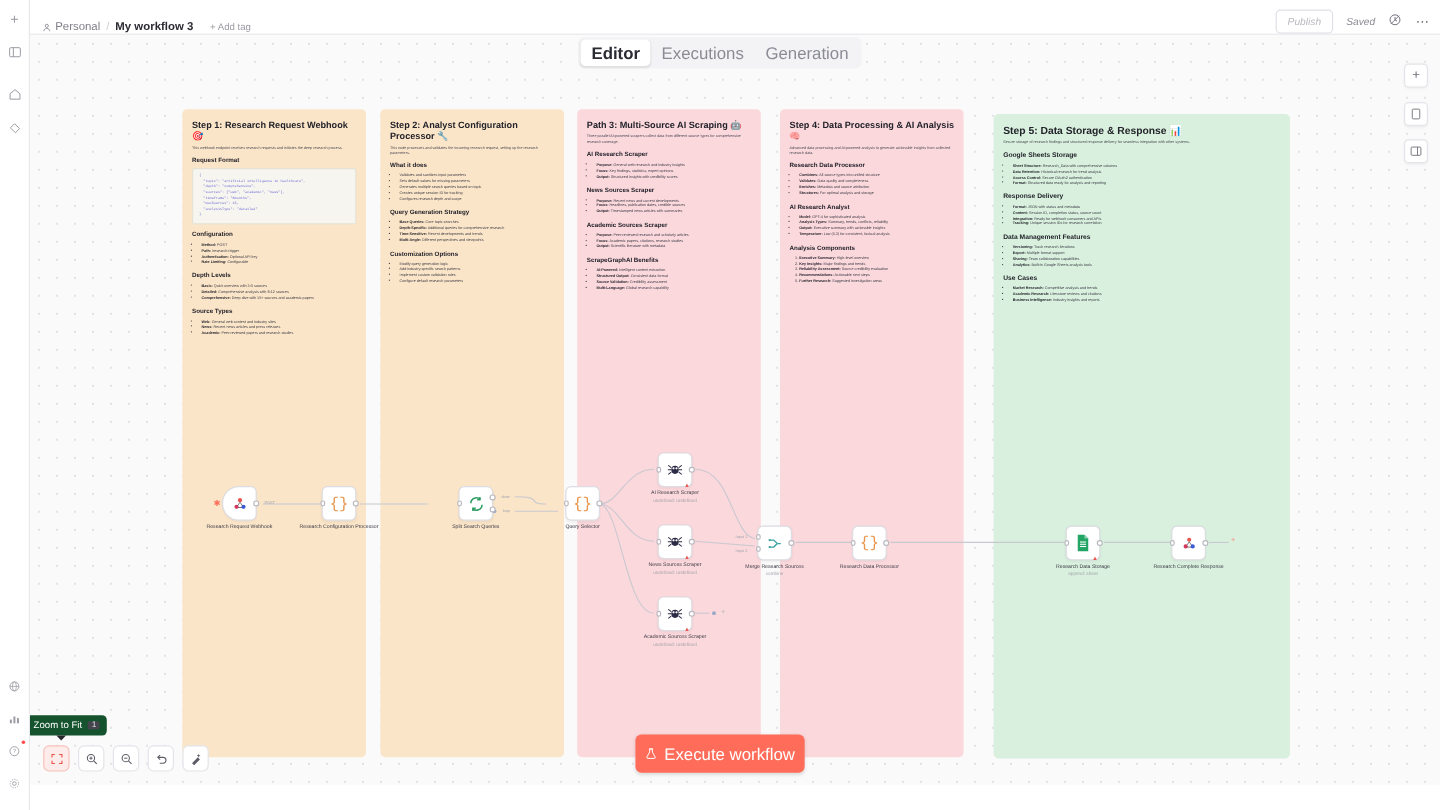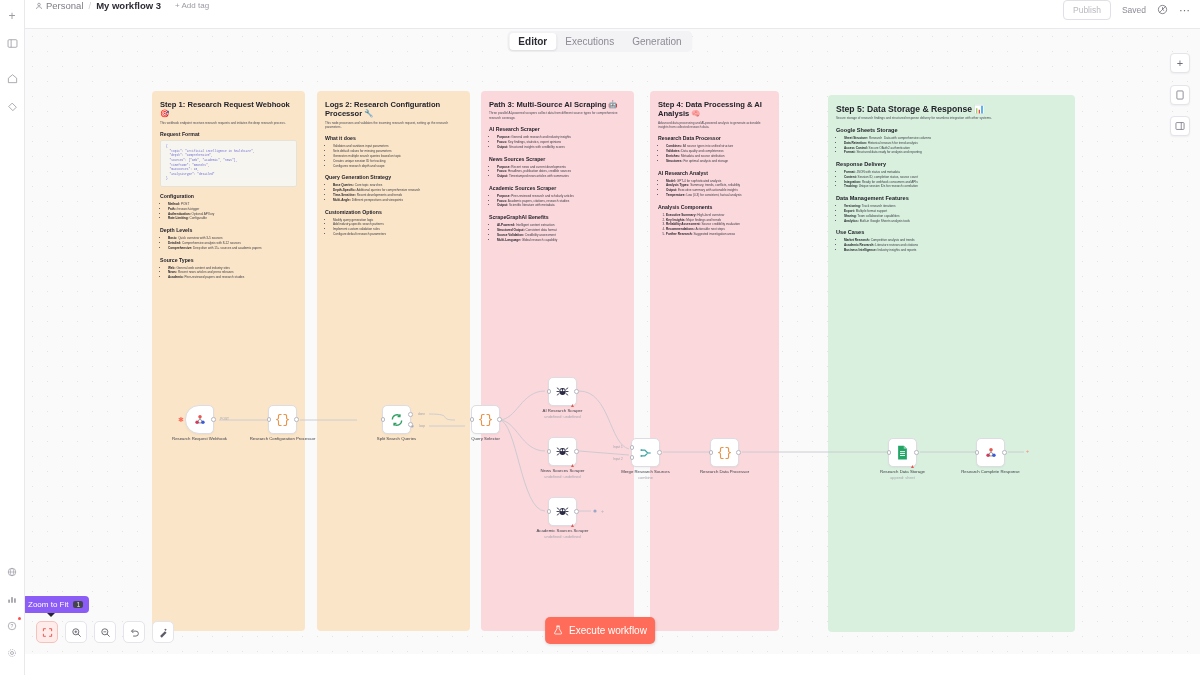--- a/index.html
+++ b/index.html
@@ -23,41 +23,41 @@
     display: flex; align-items: center; justify-content: center;
     color: #9a9aa3; font-size: 12px; border-radius: 3px; position: relative;
   }
   .rail-sp { flex: 1; }
   .rail-dot { position: absolute; top: 1px; right: 1px; width: 3px; height: 3px; border-radius: 50%; background: #ff4d4d; }
 
   
   .header {
     position: absolute; left: 25px; top: 0; right: 0; height: 29px;
     background: #fff; border-bottom: 1px solid #e9e9ed;
-    display: flex; align-items: flex-start; padding: 0 10px; z-index: 25;
+    display: flex; align-items: flex-end; padding: 0 10px; z-index: 25;
   }
   .bc { display: flex; align-items: center; gap: 5px; font-size: 9.5px; }
   .bc-personal { color: #7d7d87; display: flex; align-items: center; gap: 3px; }
   .bc-sep { color: #cfcfd6; }
   .bc-title { color: #2b2b33; font-weight: bold; font-size: 9.5px; }
   .addtag { color: #9a9aa3; font-size: 8px; margin-left: 9px; }
-  .hdr-right { margin-left: auto; display: flex; align-items: center; gap: 11px; }
+  .hdr-right { margin-left: auto; display: flex; align-items: center; gap: 11px; font-style: italic; }
   .publish-btn {
     border: 1px solid #e0e0e6; border-radius: 4px; color: #b9b9c1;
     font-size: 8.5px; padding: 4px 9px; background: #fff;
   }
   .saved-txt { color: #8b8b95; font-size: 8.5px; }
   .hdr-icon { color: #70707a; font-size: 11px; }
 
   
   .tabs {
     position: absolute; left: 50%; transform: translateX(-50%); top: 31px;
     display: flex; background: #f3f3f5; border-radius: 5px; padding: 2px; z-index: 26;
   }
-  .tab { font-size: 10px; color: #8b8b95; padding: 3px 9px; border-radius: 4px; }
+  .tab { font-size: 14px; color: #8b8b95; padding: 3px 9px; border-radius: 4px; }
   .tab.active { background: #fff; color: #2b2b33; font-weight: bold; box-shadow: 0 1px 2px rgba(0,0,0,.09); }
 
   
   .canvas {
     position: absolute; left: 25px; top: 29px; right: 0; bottom: 21px;
     background: #fafafa;
     background-image: radial-gradient(#e3e3e6 0.7px, transparent 0.7px);
     background-size: 15px 15px;
     overflow: hidden;
   }
@@ -123,36 +123,36 @@
 
   
   .zoombar { position: absolute; left: 36px; bottom: 32px; display: flex; gap: 7px; z-index: 20; }
   .zb {
     width: 22px; height: 22px; background: #fff; border: 1px solid #e4e4ea;
     border-radius: 5px; display: flex; align-items: center; justify-content: center;
     color: #5c5c66; font-size: 10px;
   }
   .zb.active { background: #fdecea; border-color: #f6c2bc; color: #e8554e; }
   .tooltip {
-    position: absolute; left: 22px; bottom: 62px; background: #8b5cf6; color: #fff;
+    position: absolute; left: 22px; bottom: 62px; background: #14532d; color: #fff;
     font-size: 8px; padding: 4px 6px; border-radius: 4px;
     display: flex; align-items: center; gap: 5px; z-index: 22;
   }
   .tooltip:after {
     content: ""; position: absolute; left: 25px; bottom: -4px;
     border-left: 4px solid transparent; border-right: 4px solid transparent;
     border-top: 4px solid #26262c;
   }
   .kbd { background: #44444c; border-radius: 2px; padding: 0 3px; font-size: 7px; color: #e4e4ea; }
 
   
   .exec {
     position: absolute; left: 50%; transform: translateX(-50%); bottom: 31px;
     background: #ff6d5a; color: #fff; border-radius: 5px;
-    font-size: 10px; padding: 8px 8px; display: flex; align-items: flex-start; gap: 6px;
+    font-size: 14px; padding: 8px 8px; display: flex; align-items: center; gap: 6px;
     box-shadow: 0 1px 3px rgba(0,0,0,.12); z-index: 20;
   }
 
   
   .logs {
     position: absolute; left: 25px; right: 0; bottom: 0; height: 21px;
     background: #fff; border-top: 1px solid #e9e9ed;
     display: flex; align-items: center; padding: 0 10px; z-index: 28;
   }
   .logs-label { font-size: 9px; color: #3c3c46; }
@@ -274,21 +274,21 @@
       </ul>
       <div class="st-h" style="font-size:5.2px;">Source Types</div>
       <ul class="st-ul">
         <li class="st-li"><b>Web:</b><span> General web content and industry sites</span></li>
         <li class="st-li"><b>News:</b><span> Recent news articles and press releases</span></li>
         <li class="st-li"><b>Academic:</b><span> Peer-reviewed papers and research studies</span></li>
       </ul>
     </div>
 
     <div class="sticky" style="left:292px; top:62px; width:153px; height:540px; background:#fbe5c8;">
-      <div class="st-title" style="font-size:7.6px;">Logs 2: Research Configuration Processor 🔧</div>
+      <div class="st-title" style="font-size:7.6px;">Step 2: Analyst Configuration Processor 🔧</div>
       <div class="st-sub">This node processes and validates the incoming research request, setting up the research parameters.</div>
       <div class="st-h" style="font-size:5.2px;">What it does</div>
       <ul class="st-ul">
         <li class="st-li"><b></b><span>Validates and sanitizes input parameters</span></li>
         <li class="st-li"><b></b><span>Sets default values for missing parameters</span></li>
         <li class="st-li"><b></b><span>Generates multiple search queries based on topic</span></li>
         <li class="st-li"><b></b><span>Creates unique session ID for tracking</span></li>
         <li class="st-li"><b></b><span>Configures research depth and scope</span></li>
       </ul>
       <div class="st-h" style="font-size:5.2px;">Query Generation Strategy</div>
@@ -330,21 +330,21 @@
       </ul>
       <div class="st-h" style="font-size:5.2px;">ScrapeGraphAI Benefits</div>
       <ul class="st-ul">
         <li class="st-li"><b>AI-Powered:</b><span> Intelligent content extraction</span></li>
         <li class="st-li"><b>Structured Output:</b><span> Consistent data format</span></li>
         <li class="st-li"><b>Source Validation:</b><span> Credibility assessment</span></li>
         <li class="st-li"><b>Multi-Language:</b><span> Global research capability</span></li>
       </ul>
     </div>
 
-    <div class="sticky" style="left:625px; top:62px; width:129px; height:540px; background:#fbd8dc;">
+    <div class="sticky" style="left:625px; top:62px; width:153px; height:540px; background:#fbd8dc;">
       <div class="st-title" style="font-size:7.6px;">Step 4: Data Processing &amp; AI Analysis 🧠</div>
       <div class="st-sub">Advanced data processing and AI-powered analysis to generate actionable insights from collected research data.</div>
       <div class="st-h" style="font-size:5.2px;">Research Data Processor</div>
       <ul class="st-ul">
         <li class="st-li"><b>Combines:</b><span> All source types into unified structure</span></li>
         <li class="st-li"><b>Validates:</b><span> Data quality and completeness</span></li>
         <li class="st-li"><b>Enriches:</b><span> Metadata and source attribution</span></li>
         <li class="st-li"><b>Structures:</b><span> For optimal analysis and storage</span></li>
       </ul>
       <div class="st-h" style="font-size:5.2px;">AI Research Analyst</div>

